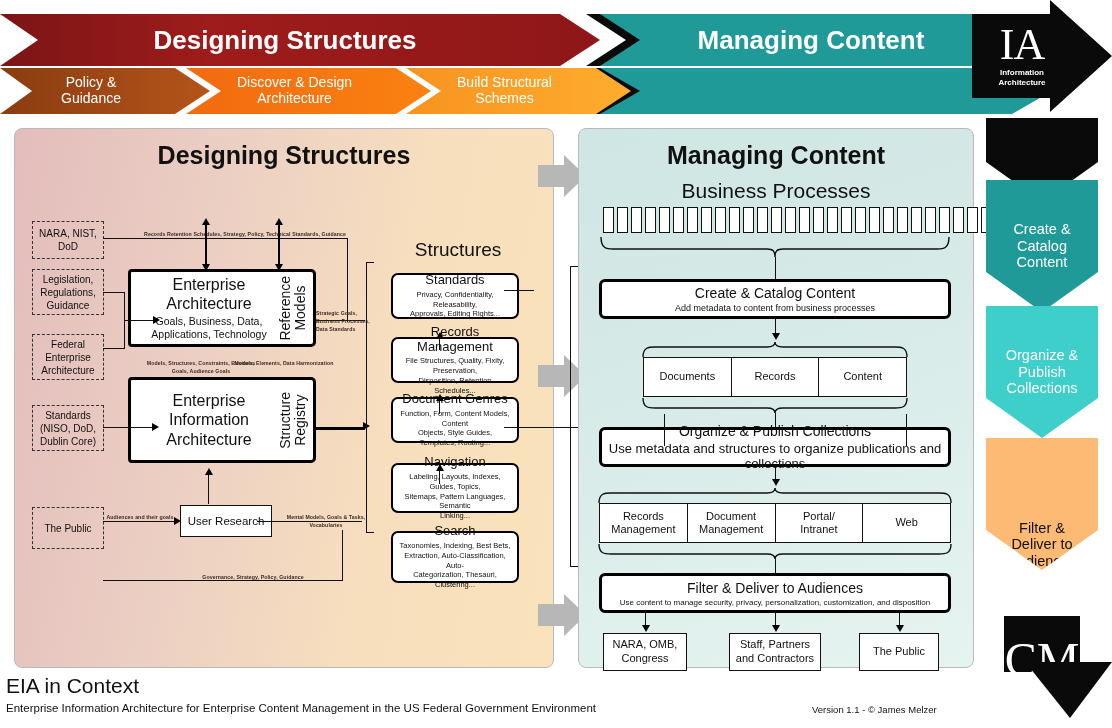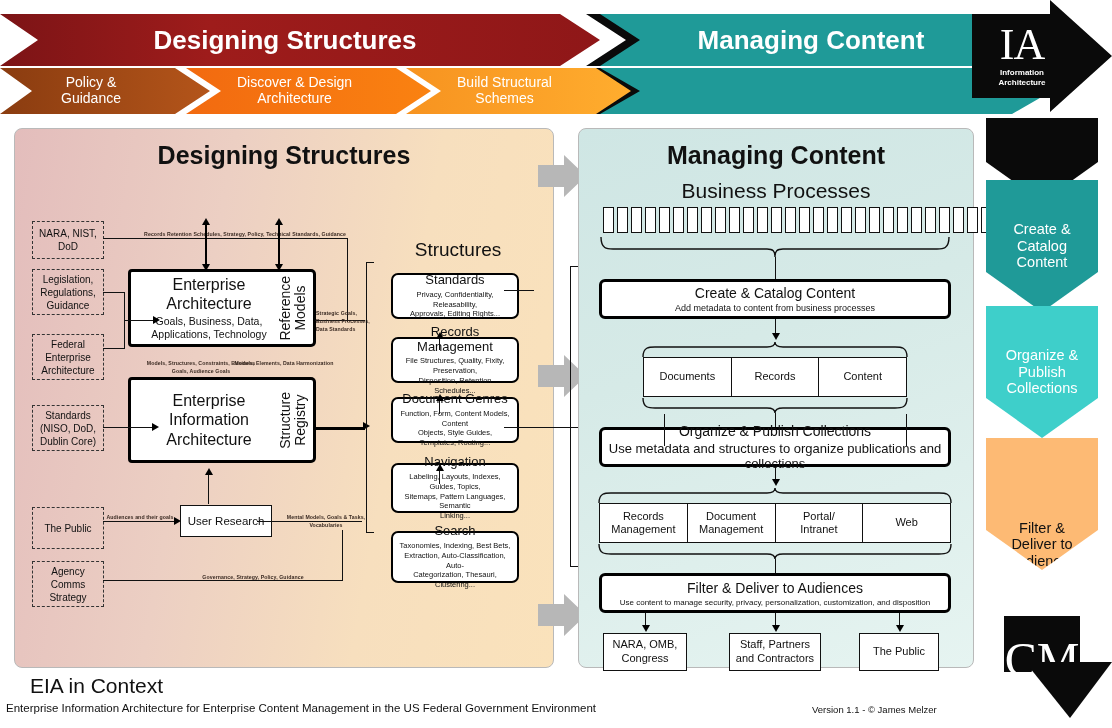--- a/index.html
+++ b/index.html
@@ -193,21 +193,21 @@
     background:#0a0a0a;
     clip-path: polygon(18px 0, 94px 0, 94px 150px, 112px 150px, 56px 230px, 0 150px, 18px 150px);
     display:flex; flex-direction:column; align-items:center; padding-top:22px;
     color:#fff;
   }
   .cm-big { font-family:Liberation Serif, serif; font-size:48px; line-height:0.9; }
   .cm-small { font-size:7.5px; font-weight:bold; margin-top:4px; }
 
   
   .footer { position:absolute; left:0; top:672px; width:1112px; height:56px; background:#fff; }
-  .foot-title { position:absolute; left:6px; top:2px; font-size:21px; color:#111;margin-left:24px; }
+  .foot-title { position:absolute; left:6px; top:2px; font-size:21px; color:#111; }
   .foot-sub { position:absolute; left:6px; top:30px; font-size:11.5px; color:#111; }
   .foot-ver { position:absolute; left:812px; top:32px; font-size:9.5px; color:#111; }
   .foot-black {
     position:absolute; left:1030px; top:-10px; width:82px; height:70px; background:#0a0a0a;
     clip-path: polygon(0 0, 40px 0, 82px 0, 40px 56px, 0 6px);
   }
 </style>
 </head>
 <body>
 
@@ -242,23 +242,20 @@
     <div class="dbox" style="left:17px; top:140px; width:72px; height:46px; white-space:pre-line">Legislation,
 Regulations,
 Guidance</div>
     <div class="dbox" style="left:17px; top:205px; width:72px; height:46px; white-space:pre-line">Federal
 Enterprise
 Architecture</div>
     <div class="dbox" style="left:17px; top:276px; width:72px; height:46px; white-space:pre-line">Standards
 (NISO, DoD,
 Dublin Core)</div>
     <div class="dbox" style="left:17px; top:378px; width:72px; height:42px; white-space:pre-line">The Public</div>
-    <div class="dbox" style="left:17px; top:432px; width:72px; height:46px; white-space:pre-line">Agency
-Comms
-Strategy</div>
 
     <div class="bigbox" style="left:113px; top:140px; width:162px; height:78px; flex-direction:column;">
       <div class="ttl" style="white-space:pre-line; font-size:16px;">Enterprise
 Architecture</div>
       <div class="sub" style="white-space:pre-line">Goals, Business, Data,
 Applications, Technology</div>
     </div>
     <div class="sidetab" style="left:257px; top:140px; width:44px; height:78px;">
       <span style="white-space:pre-line">Reference
 Models</span>

